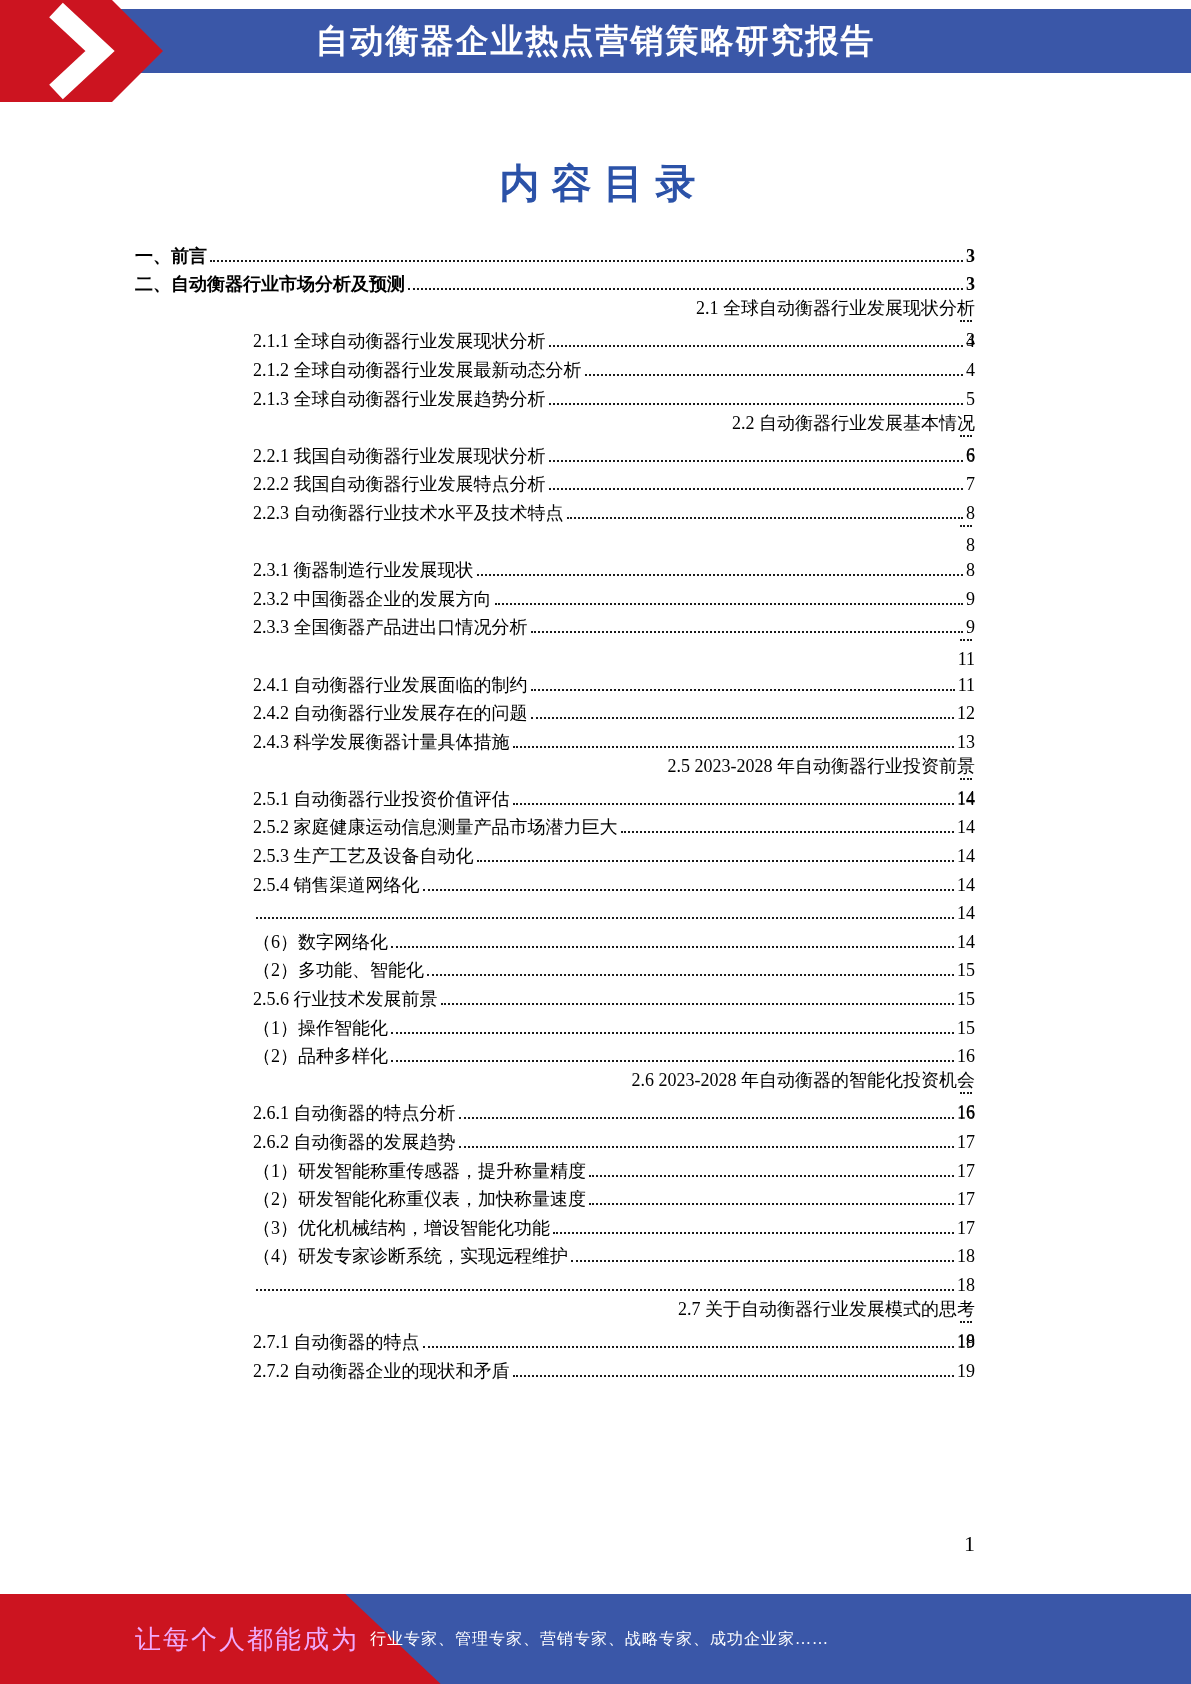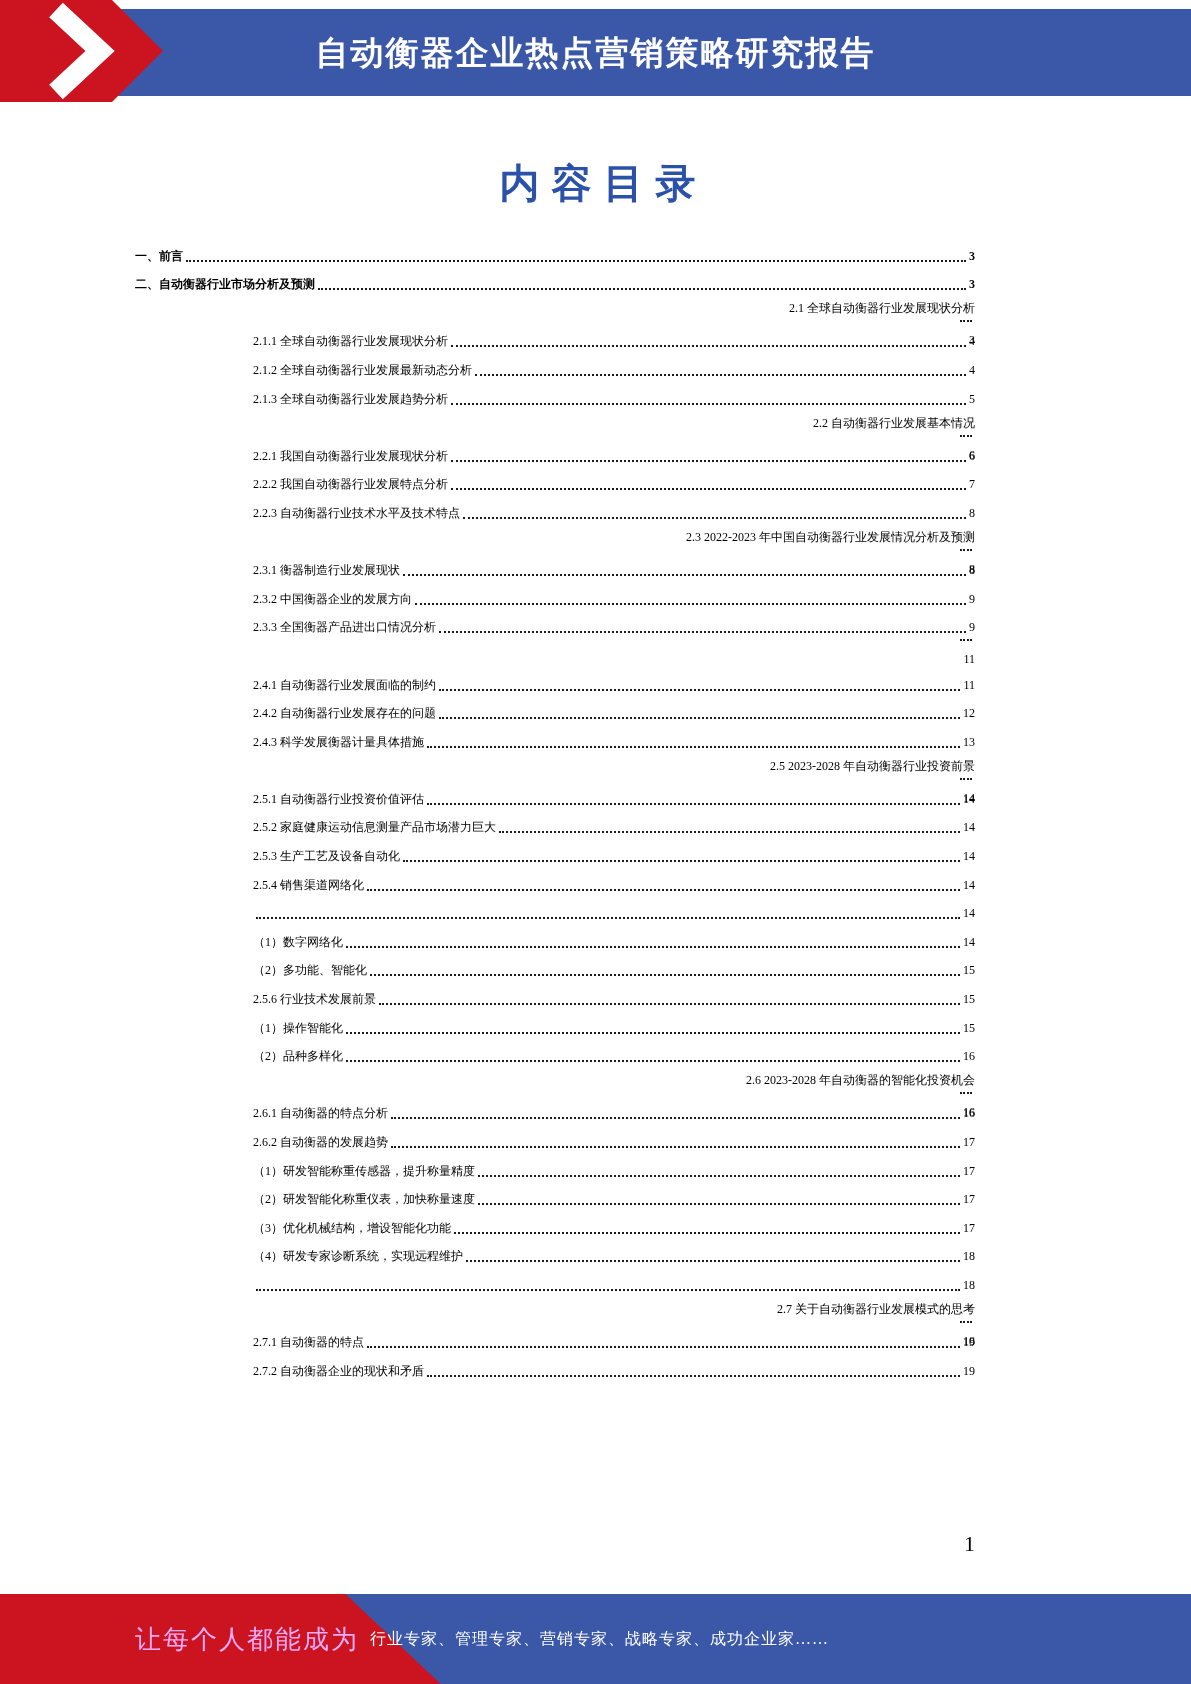--- a/index.html
+++ b/index.html
@@ -8,21 +8,21 @@
     background: #ffffff;
     position: relative;
     overflow: hidden;
     font-family: "Liberation Serif", "DejaVu Serif", serif;
     color: #000;
   }
 
   
   .header-bar {
     position: absolute; top: 9px; left: 0;
-    width: 100%; height: 87px;
+    width: 100%; height: 64px;
     background: var(--header-blue, #3a57a8);
   }
   .header-title {
     position: absolute; width: 100%; text-align: center;
     top: 50%; transform: translateY(-50%);
     color: #ffffff;
     font-family: "Liberation Sans", "DejaVu Sans", sans-serif;
     font-weight: bold; font-size: 33px; letter-spacing: 2px;
   }
   .brand-arrow { position: absolute; top: 0; left: 0; }
@@ -34,21 +34,21 @@
     font-size: 40px; font-weight: bold;
     letter-spacing: 12px;
     color: var(--heading-blue, #2b52a8);
   }
   .toc {
     position: absolute; top: 239px; left: 135px;
     width: 840px;
   }
   .toc-row {
     display: flex; align-items: flex-end;
-    height: 28.6px; font-size: 12px;
+    height: 28.6px; font-size: 18px;
     line-height: 24px;
   }
   .toc-row.lvl0 { font-weight: bold; }
   .toc-row.lvl1 { padding-left: 67px; flex-direction: column; }
   .toc-row.lvl2 { padding-left: 118px; }
   .toc-label { white-space: nowrap; }
   .toc-leader {
     flex: 1; min-width: 12px;
     border-bottom: 2px dotted #1a1a1a;
     margin: 0 3px 6px 3px;
@@ -139,21 +139,20 @@
     <span class="toc-label">2.2.2 我国自动衡器行业发展特点分析</span>
     <span class="toc-leader"></span>
     <span class="toc-page">7</span>
   </div>
     <div class="toc-row lvl2">
     <span class="toc-label">2.2.3 自动衡器行业技术水平及技术特点</span>
     <span class="toc-leader"></span>
     <span class="toc-page">8</span>
   </div>
     <div class="toc-row lvl1">
-    <span class="toc-label">2.3 2022-2023 年中国自动衡器行业发展情况分析及预测</span>
     <span class="toc-leader"></span>
     <span class="toc-page">8</span>
   </div>
     <div class="toc-row lvl2">
     <span class="toc-label">2.3.1 衡器制造行业发展现状</span>
     <span class="toc-leader"></span>
     <span class="toc-page">8</span>
   </div>
     <div class="toc-row lvl2">
     <span class="toc-label">2.3.2 中国衡器企业的发展方向</span>
@@ -207,21 +206,21 @@
     <div class="toc-row lvl2">
     <span class="toc-label">2.5.4 销售渠道网络化</span>
     <span class="toc-leader"></span>
     <span class="toc-page">14</span>
   </div>
     <div class="toc-row lvl2">
     <span class="toc-leader"></span>
     <span class="toc-page">14</span>
   </div>
     <div class="toc-row lvl2">
-    <span class="toc-label">（1）数字网络化</span>
+    <span class="toc-label">（6）数字网络化</span>
     <span class="toc-leader"></span>
     <span class="toc-page">14</span>
   </div>
     <div class="toc-row lvl2">
     <span class="toc-label">（2）多功能、智能化</span>
     <span class="toc-leader"></span>
     <span class="toc-page">15</span>
   </div>
     <div class="toc-row lvl2">
     <span class="toc-label">2.5.6 行业技术发展前景</span>

